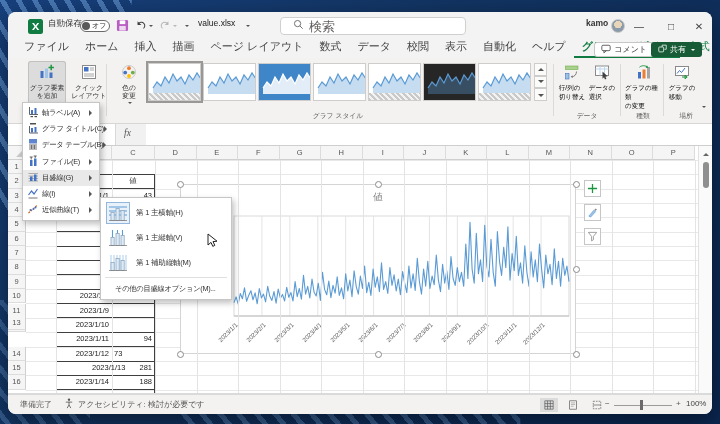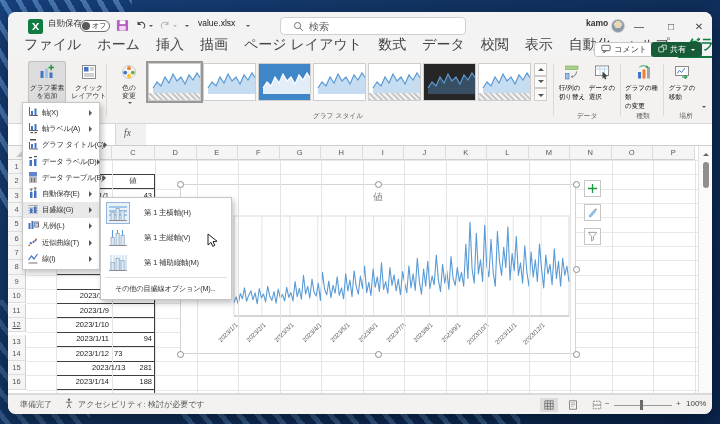--- a/index.html
+++ b/index.html
@@ -16,29 +16,29 @@
     background:#f3f2f1; border-radius:8px; box-shadow:0 8px 24px rgba(0,0,0,.45); overflow:hidden; }
   
   #titlebar { position:absolute; left:0; top:0; width:100%; height:28px; background:#f3f3f3; }
   .tb { position:absolute; top:6px; font-size:8.5px; color:#333; }
   #autosave-pill { position:absolute; left:72px; top:8px; width:30px; height:12px; border:1px solid #6a6a6a;
     border-radius:7px; font-size:7px; color:#333; display:flex; align-items:center; padding-left:1px; gap:2px; background:#fff;}
   #autosave-pill .dot { width:8px; height:8px; border-radius:50%; background:#5a5a5a; }
   .qat { position:absolute; top:7px; display:flex; align-items:center; }
   .tri { width:0; height:0; border:2.5px solid transparent; border-top-color:#555; margin-left:2px; margin-top:3px;}
   #searchbox { position:absolute; left:272px; top:5px; width:186px; height:18px; background:#fff;
-    border:1px solid #d2d0ce; border-radius:4px; display:flex; align-items:flex-end; gap:5px;
-    padding-left:12px; font-size:10px; color:#605e5c; }
+    border:1px solid #d2d0ce; border-radius:4px; display:flex; align-items:flex-start; gap:5px;
+    padding-left:12px; font-size:13px; color:#605e5c; }
   .winbtn { position:absolute; top:0; width:26px; height:28px; display:flex; align-items:center;
     justify-content:center; font-size:10px; color:#444; }
   #avatar { position:absolute; left:603px; top:7px; width:14px; height:14px; border-radius:50%;
     background:radial-gradient(circle at 50% 38%, #e7d6b8 0 40%, #8a9aa8 41% 100%); border:1px solid #c8c8c8;}
   
   #tabrow { position:absolute; left:0; top:28px; width:100%; height:18px; background:#f3f3f3; display:flex; align-items:flex-end; padding-left:8px;}
-  .rtab { font-size:14px; color:#444; padding:3px 8px 4px 8px; white-space:nowrap; }
+  .rtab { font-size:11px; color:#444; padding:3px 8px 4px 8px; white-space:nowrap; }
   .rtab.ctx { color:#0f7b40; }
   .rtab.active { color:#0f7b40; font-weight:bold; box-shadow:inset 0 -2px 0 #0f7b40; }
   #comments-btn { position:absolute; right:58px; top:30px; height:15px; border:1px solid #c8c6c4; border-radius:3px;
     background:#fff; font-size:8px; color:#333; display:flex; align-items:center; gap:3px; padding:0 6px;}
   #share-btn { position:absolute; right:10px; top:30px; height:15px; border-radius:3px; background:#185c37;
     font-size:8px; color:#fff; display:flex; align-items:center; gap:3px; padding:0 7px;}
   
   #ribbon { position:absolute; left:0; top:46px; width:100%; height:66px; background:#f3f2f1; border-bottom:1px solid #d8d6d4; }
   .bigbtn { position:absolute; top:3px; height:48px; display:flex; flex-direction:column; align-items:center;
     padding-top:3px; border-radius:3px; }
@@ -108,21 +108,21 @@
   #zoomhandle { position:absolute; left:632px; top:5px; width:3px; height:10px; background:#6a6a6a;}
   
   #mainmenu { position:absolute; left:14px; top:90px; width:78px; background:#fff;
     border:1px solid #c6c6c6; box-shadow:2px 3px 6px rgba(0,0,0,.25); z-index:20; padding:2px 0;}
   .mitem { height:16.2px; display:flex; align-items:center; padding:0 4px; }
   .mitem.hl { background:#e9e9e9; }
   .mitem .mlbl { flex:1; font-size:7.4px; color:#333; white-space:nowrap; letter-spacing:-.3px; margin-left:3px;}
   .chev { width:0; height:0; border:3px solid transparent; border-left-color:#555; }
   #submenu { position:absolute; left:92px; top:185px; width:132px; background:#fff;
     border:1px solid #c6c6c6; box-shadow:2px 3px 6px rgba(0,0,0,.25); z-index:21; padding:2px 0;}
-  .sitem { height:25px; display:flex; align-items:center; padding:0 5px; gap:14px;}
+  .sitem { height:25px; display:flex; align-items:center; padding:0 5px; gap:6px;}
   .sitem .icobox { width:24px; height:22px; display:flex; align-items:center; justify-content:center; }
   .sitem .icobox.on { border:1px solid #94b6dc; background:#e9f1fa; }
   .sitem .slbl { font-size:7.5px; color:#333; white-space:nowrap; letter-spacing:-.2px;}
   #submenu .sep { height:1px; background:#e0e0e0; margin:2px 4px; }
   #submenu .foot { height:17px; line-height:17px; font-size:7.3px; color:#333; padding-left:14px; white-space:nowrap; letter-spacing:-.3px;}
   #cursor { position:absolute; left:199px; top:221px; z-index:40; }
 </style>
 </head>
 <body>
 
@@ -422,21 +422,21 @@
         <div class="rowhdr" style="top: 42.7px; height: 14.35px; line-height: 14.35px;">3</div>
         <div class="rowhdr" style="top: 57.05px; height: 14.35px; line-height: 14.35px;">4</div>
         <div class="rowhdr" style="top: 71.4px; height: 14.35px; line-height: 14.35px;">5</div>
         <div class="rowhdr" style="top: 85.75px; height: 14.35px; line-height: 14.35px;">6</div>
         <div class="rowhdr" style="top: 100.1px; height: 14.35px; line-height: 14.35px;">7</div>
         <div class="rowhdr" style="top: 114.45px; height: 14.35px; line-height: 14.35px;">8</div>
         <div class="rowhdr" style="top: 128.8px; height: 14.35px; line-height: 14.35px;">9</div>
         <div class="rowhdr" style="top: 143.15px; height: 14.35px; line-height: 14.35px;">10</div>
         <div class="rowhdr" style="top: 157.5px; height: 14.35px; line-height: 14.35px;">11</div>
         <div class="rowhdr" style="top: 171.85px; height: 14.35px; line-height: 14.35px; text-decoration: underline;">12</div>
-        <div class="rowhdr" style="top: 189px; height: 14.35px; line-height: 14.35px;">13</div>
+        <div class="rowhdr" style="top: 170px; height: 14.35px; line-height: 14.35px;">13</div>
         <div class="rowhdr" style="top: 200.55px; height: 14.35px; line-height: 14.35px;">14</div>
         <div class="rowhdr" style="top: 214.9px; height: 14.35px; line-height: 14.35px;">15</div>
         <div class="rowhdr" style="top: 229.25px; height: 14.35px; line-height: 14.35px;">16</div>
         <div class="cell" style="left: 106px; width: 38px; top: 28.35px; text-align: center; height: 14.35px; line-height: 14.35px;">値</div>
         <div class="cell" style="left: 50px; width: 51px; top: 42.7px; text-align: right; height: 14.35px; line-height: 14.35px;">2023/1/1</div>
         <div class="cell" style="left: 106px; width: 38px; top: 42.7px; text-align: right; height: 14.35px; line-height: 14.35px;">43</div>
         <div class="cell" style="left: 50px; width: 51px; top: 143.15px; text-align: right; height: 14.35px; line-height: 14.35px;">2023/1/8</div>
         <div class="cell" style="left: 50px; width: 51px; top: 157.5px; text-align: right; height: 14.35px; line-height: 14.35px;">2023/1/9</div>
         <div class="cell" style="left: 50px; width: 51px; top: 171.85px; text-align: right; height: 14.35px; line-height: 14.35px;">2023/1/10</div>
         <div class="cell" style="left: 50px; width: 51px; top: 186.2px; text-align: right; height: 14.35px; line-height: 14.35px;">2023/1/11</div>
@@ -502,29 +502,20 @@
       <span style="position:absolute;left:597px;top:4px;">−</span>
       <div id="zoomtrack"></div>
       <div id="zoomhandle"></div>
       <span style="position:absolute;left:668px;top:4px;">+</span>
       <span style="position:absolute;left:678px;top:4px;color:#444;">100%</span>
     </div>
 
     <div id="mainmenu">
         <div class="mitem">
           <span><svg width="12" height="12" viewBox="0 0 12 12">
-              <path d="M2.5 1v8.5H11" stroke="#505050" fill="none" stroke-width=".9"></path>
-              <rect x="4" y="5" width="2" height="4" fill="#4472C4"></rect>
-              <rect x="7.5" y="2.5" width="2" height="6.5" fill="#4472C4"></rect>
-            </svg></span>
-          <span class="mlbl">軸(X)</span>
-          <span class="chev"></span>
-        </div>
-        <div class="mitem">
-          <span><svg width="12" height="12" viewBox="0 0 12 12">
               <path d="M2.5 1v7.5H11" stroke="#505050" fill="none" stroke-width=".9"></path>
               <rect x="4" y="4" width="2" height="4" fill="#4472C4"></rect>
               <rect x="7.5" y="2" width="2" height="6" fill="#4472C4"></rect>
               <rect x="3.5" y="10" width="2.5" height="1.2" fill="#505050"></rect>
               <rect x="7.5" y="10" width="2.5" height="1.2" fill="#505050"></rect>
             </svg></span>
           <span class="mlbl">軸ラベル(A)</span>
           <span class="chev"></span>
         </div>
         <div class="mitem">
@@ -532,80 +523,60 @@
               <rect x="3" y="1" width="6" height="1.5" fill="#505050"></rect>
               <path d="M2.5 4v7H11" stroke="#505050" fill="none" stroke-width=".9"></path>
               <rect x="4" y="6" width="2" height="4.5" fill="#4472C4"></rect>
               <rect x="7.5" y="5" width="2" height="5.5" fill="#4472C4"></rect>
             </svg></span>
           <span class="mlbl">グラフ タイトル(C)</span>
           <span class="chev"></span>
         </div>
         <div class="mitem">
           <span><svg width="12" height="12" viewBox="0 0 12 12">
-              <rect x="2" y="2" width="3" height="1.2" fill="#505050"></rect>
-              <rect x="7" y="1" width="3" height="1.2" fill="#505050"></rect>
-              <rect x="2.5" y="5" width="2.5" height="6" fill="#4472C4"></rect>
-              <rect x="7" y="4" width="2.5" height="7" fill="#4472C4"></rect>
-            </svg></span>
-          <span class="mlbl">データ ラベル(D)</span>
-          <span class="chev"></span>
-        </div>
-        <div class="mitem">
-          <span><svg width="12" height="12" viewBox="0 0 12 12">
               <rect x="2" y="1" width="8" height="4.5" fill="#4472C4" opacity=".85"></rect>
               <path d="M2 7h8M2 9h8M2 11h8M4.6 7v4M7.4 7v4" stroke="#505050" fill="none" stroke-width=".8"></path>
             </svg></span>
           <span class="mlbl">データ テーブル(B)</span>
           <span class="chev"></span>
         </div>
         <div class="mitem">
           <span><svg width="12" height="12" viewBox="0 0 12 12">
               <rect x="3" y="5" width="2.5" height="6" fill="#4472C4"></rect>
               <rect x="7" y="3.5" width="2.5" height="7.5" fill="#4472C4"></rect>
               <path d="M2.7 2h3M4.2 2v2.5M6.7 1h3M8.2 1v2" stroke="#505050" fill="none" stroke-width=".9"></path>
             </svg></span>
-          <span class="mlbl">自動保存(E)</span>
+          <span class="mlbl">ファイル(E)</span>
           <span class="chev"></span>
         </div>
         <div class="mitem hl">
           <span><svg width="12" height="12" viewBox="0 0 12 12">
               <path d="M1.5 2.5h9.5M1.5 5h9.5M1.5 7.5h9.5M1.5 10h9.5" stroke="#9a9a9a" stroke-width=".8"></path>
               <rect x="3" y="5.5" width="2.5" height="4.5" fill="#4472C4"></rect>
               <rect x="7" y="3.5" width="2.5" height="6.5" fill="#4472C4"></rect>
             </svg></span>
           <span class="mlbl">目盛線(G)</span>
           <span class="chev"></span>
         </div>
         <div class="mitem">
           <span><svg width="12" height="12" viewBox="0 0 12 12">
-              <rect x="1.5" y="4" width="2" height="6" fill="#4472C4"></rect>
-              <rect x="4.5" y="2" width="2" height="8" fill="#4472C4"></rect>
-              <rect x="7.8" y="3" width="3.7" height="5" fill="none" stroke="#505050" stroke-width=".8"></rect>
-              <path d="M8.6 4.5h2.2M8.6 6h2.2" stroke="#4472C4" stroke-width=".8"></path>
-            </svg></span>
-          <span class="mlbl">凡例(L)</span>
+              <path d="M1.5 8l3-4 2.5 3 3.5-5" stroke="#4472C4" fill="none" stroke-width="1.2"></path>
+              <path d="M1.5 11h9" stroke="#505050" stroke-width=".8"></path>
+            </svg></span>
+          <span class="mlbl">線(I)</span>
           <span class="chev"></span>
         </div>
         <div class="mitem">
           <span><svg width="12" height="12" viewBox="0 0 12 12">
               <path d="M1.5 10L10.5 2" stroke="#C55A11" fill="none" stroke-width="1.1" stroke-dasharray="2 1"></path>
               <circle cx="3.5" cy="7" r="1" fill="#4472C4"></circle>
               <circle cx="6.5" cy="6" r="1" fill="#4472C4"></circle>
               <circle cx="8.5" cy="4.5" r="1" fill="#4472C4"></circle>
             </svg></span>
           <span class="mlbl">近似曲線(T)</span>
-          <span class="chev"></span>
-        </div>
-        <div class="mitem">
-          <span><svg width="12" height="12" viewBox="0 0 12 12">
-              <path d="M1.5 8l3-4 2.5 3 3.5-5" stroke="#4472C4" fill="none" stroke-width="1.2"></path>
-              <path d="M1.5 11h9" stroke="#505050" stroke-width=".8"></path>
-            </svg></span>
-          <span class="mlbl">線(I)</span>
           <span class="chev"></span>
         </div>
       </div>
     <div id="submenu">
         <div class="sitem">
           <span class="icobox on">
             <svg width="20" height="20" viewBox="0 0 20 20">
               <path d="M1 4h18M1 8h18M1 12h18" stroke="#5B9BD5" stroke-width="1.1"></path>
               <rect x="3" y="9.5" width="3.2" height="8" fill="#DEEBF7" stroke="#8EA9C1" stroke-width=".8"></rect>
               <rect x="8" y="5.5" width="3.2" height="12" fill="#DEEBF7" stroke="#8EA9C1" stroke-width=".8"></rect>

